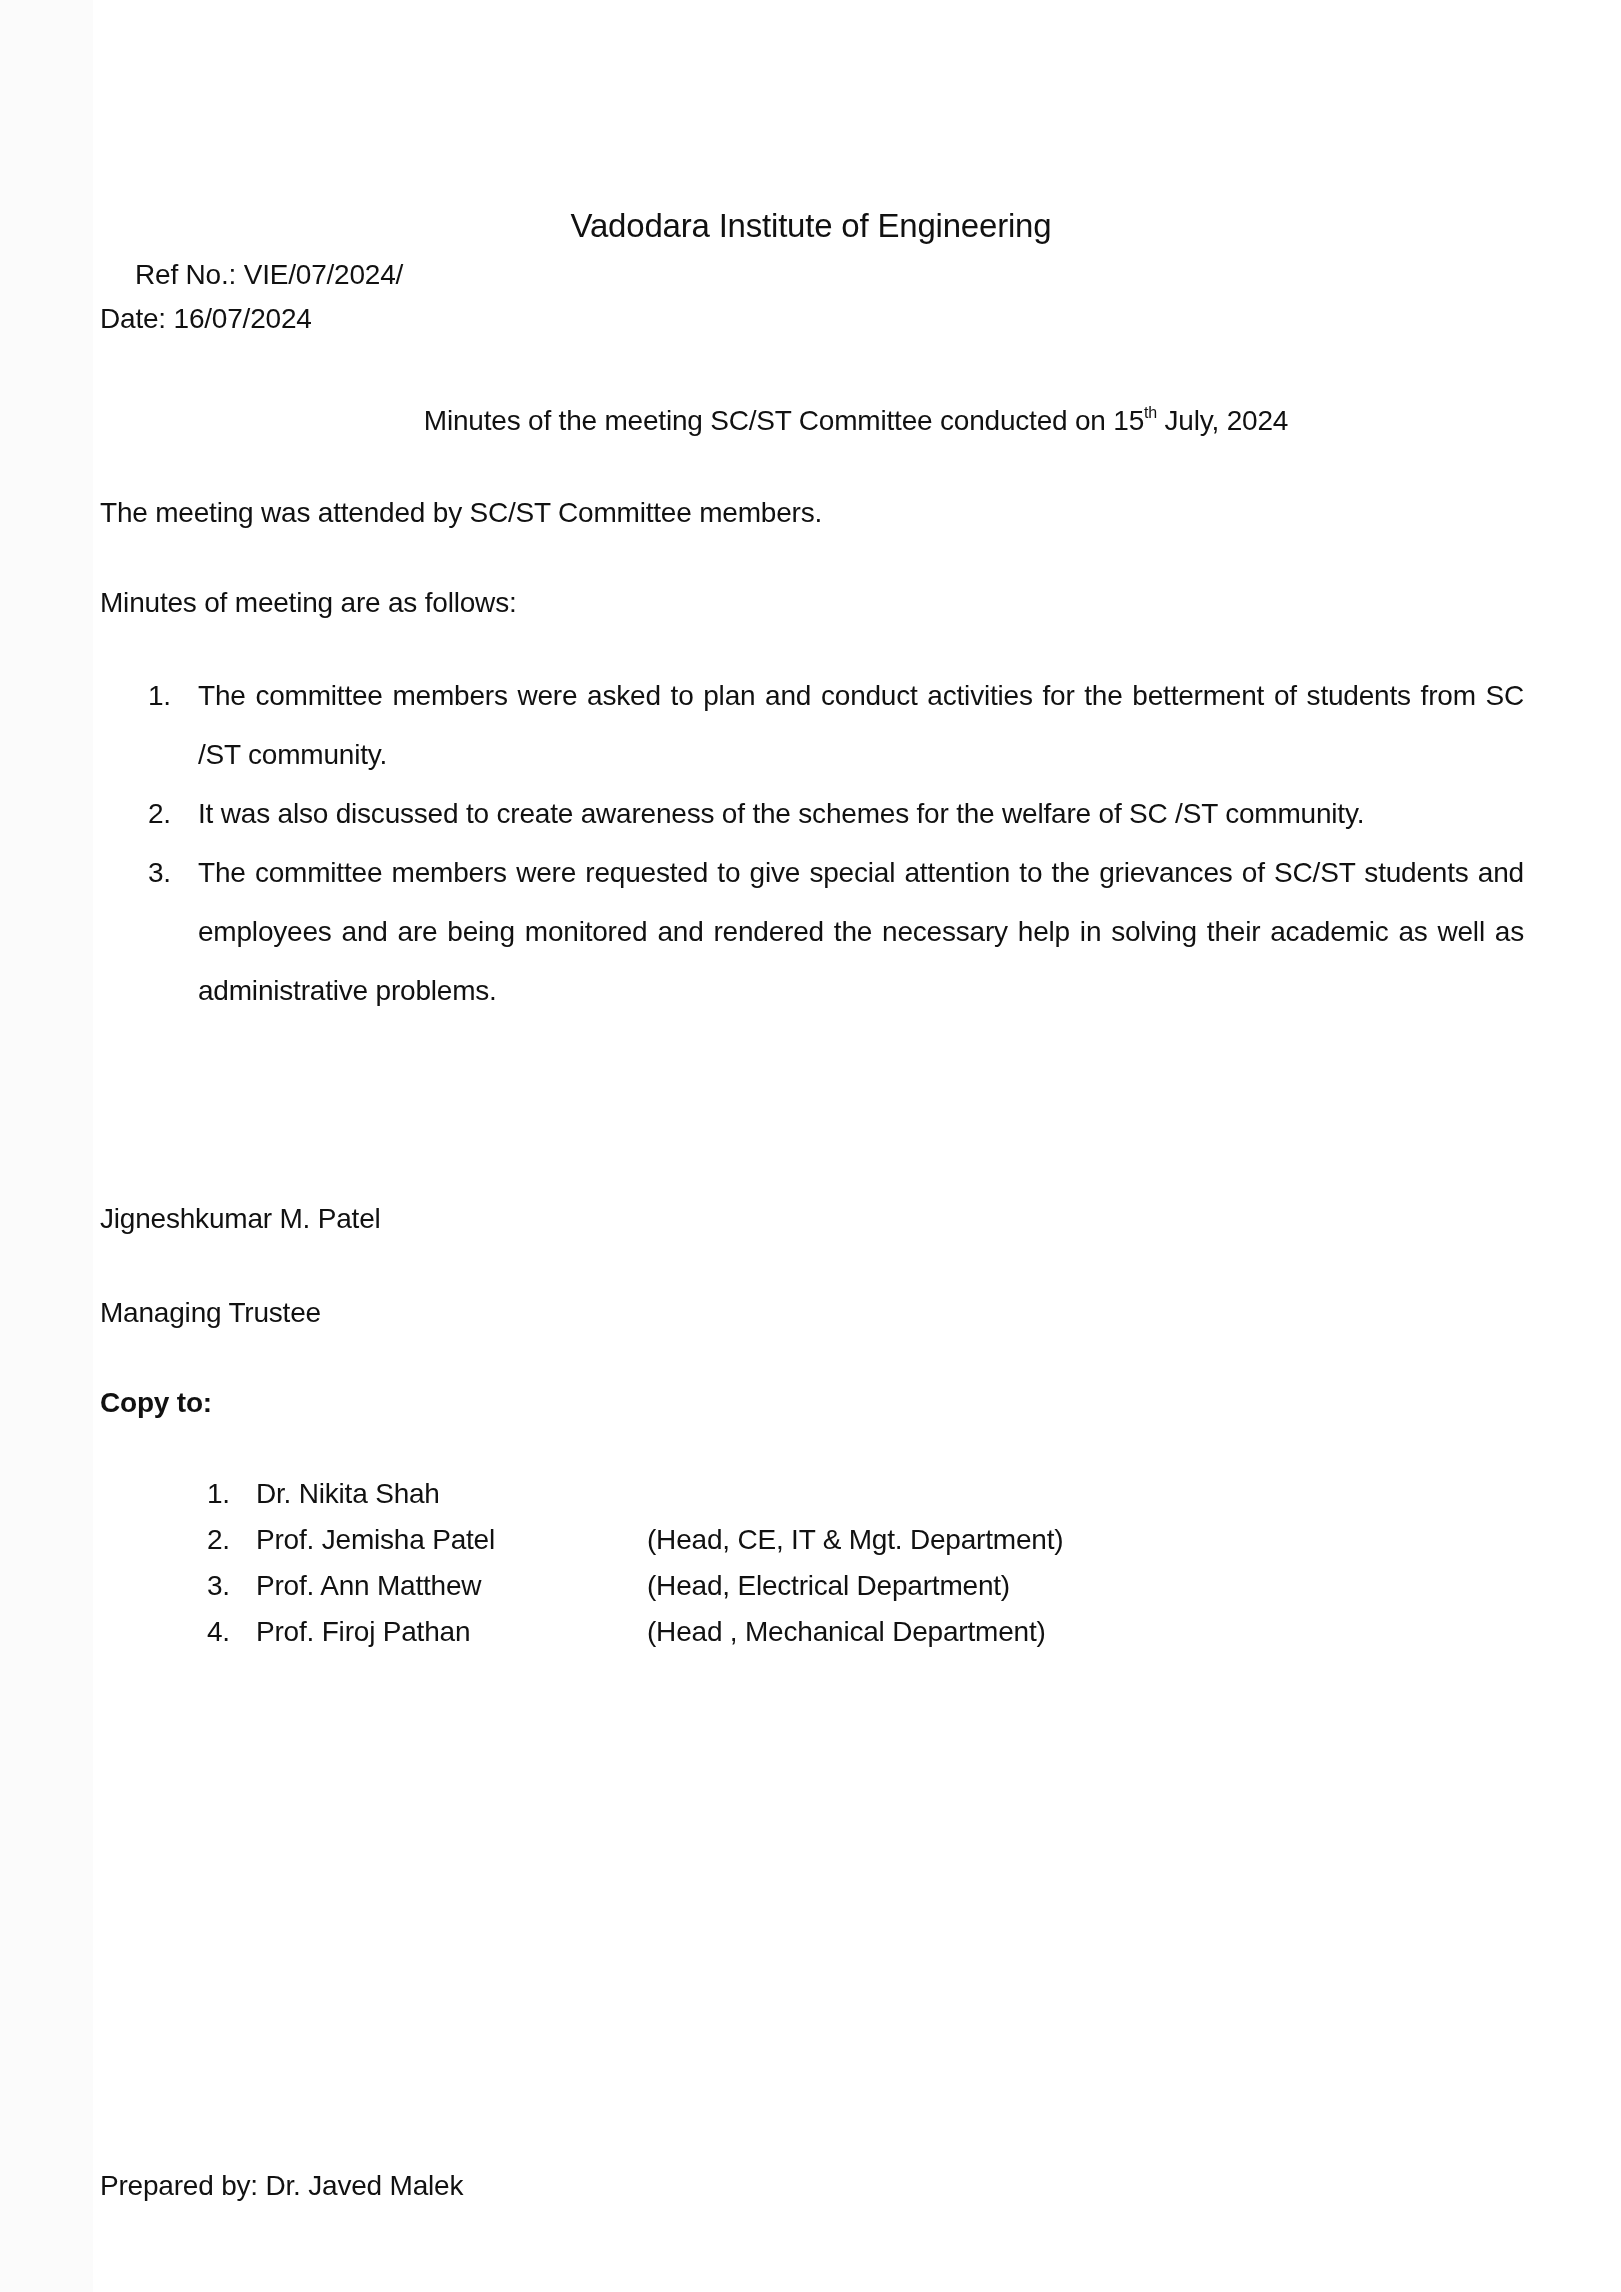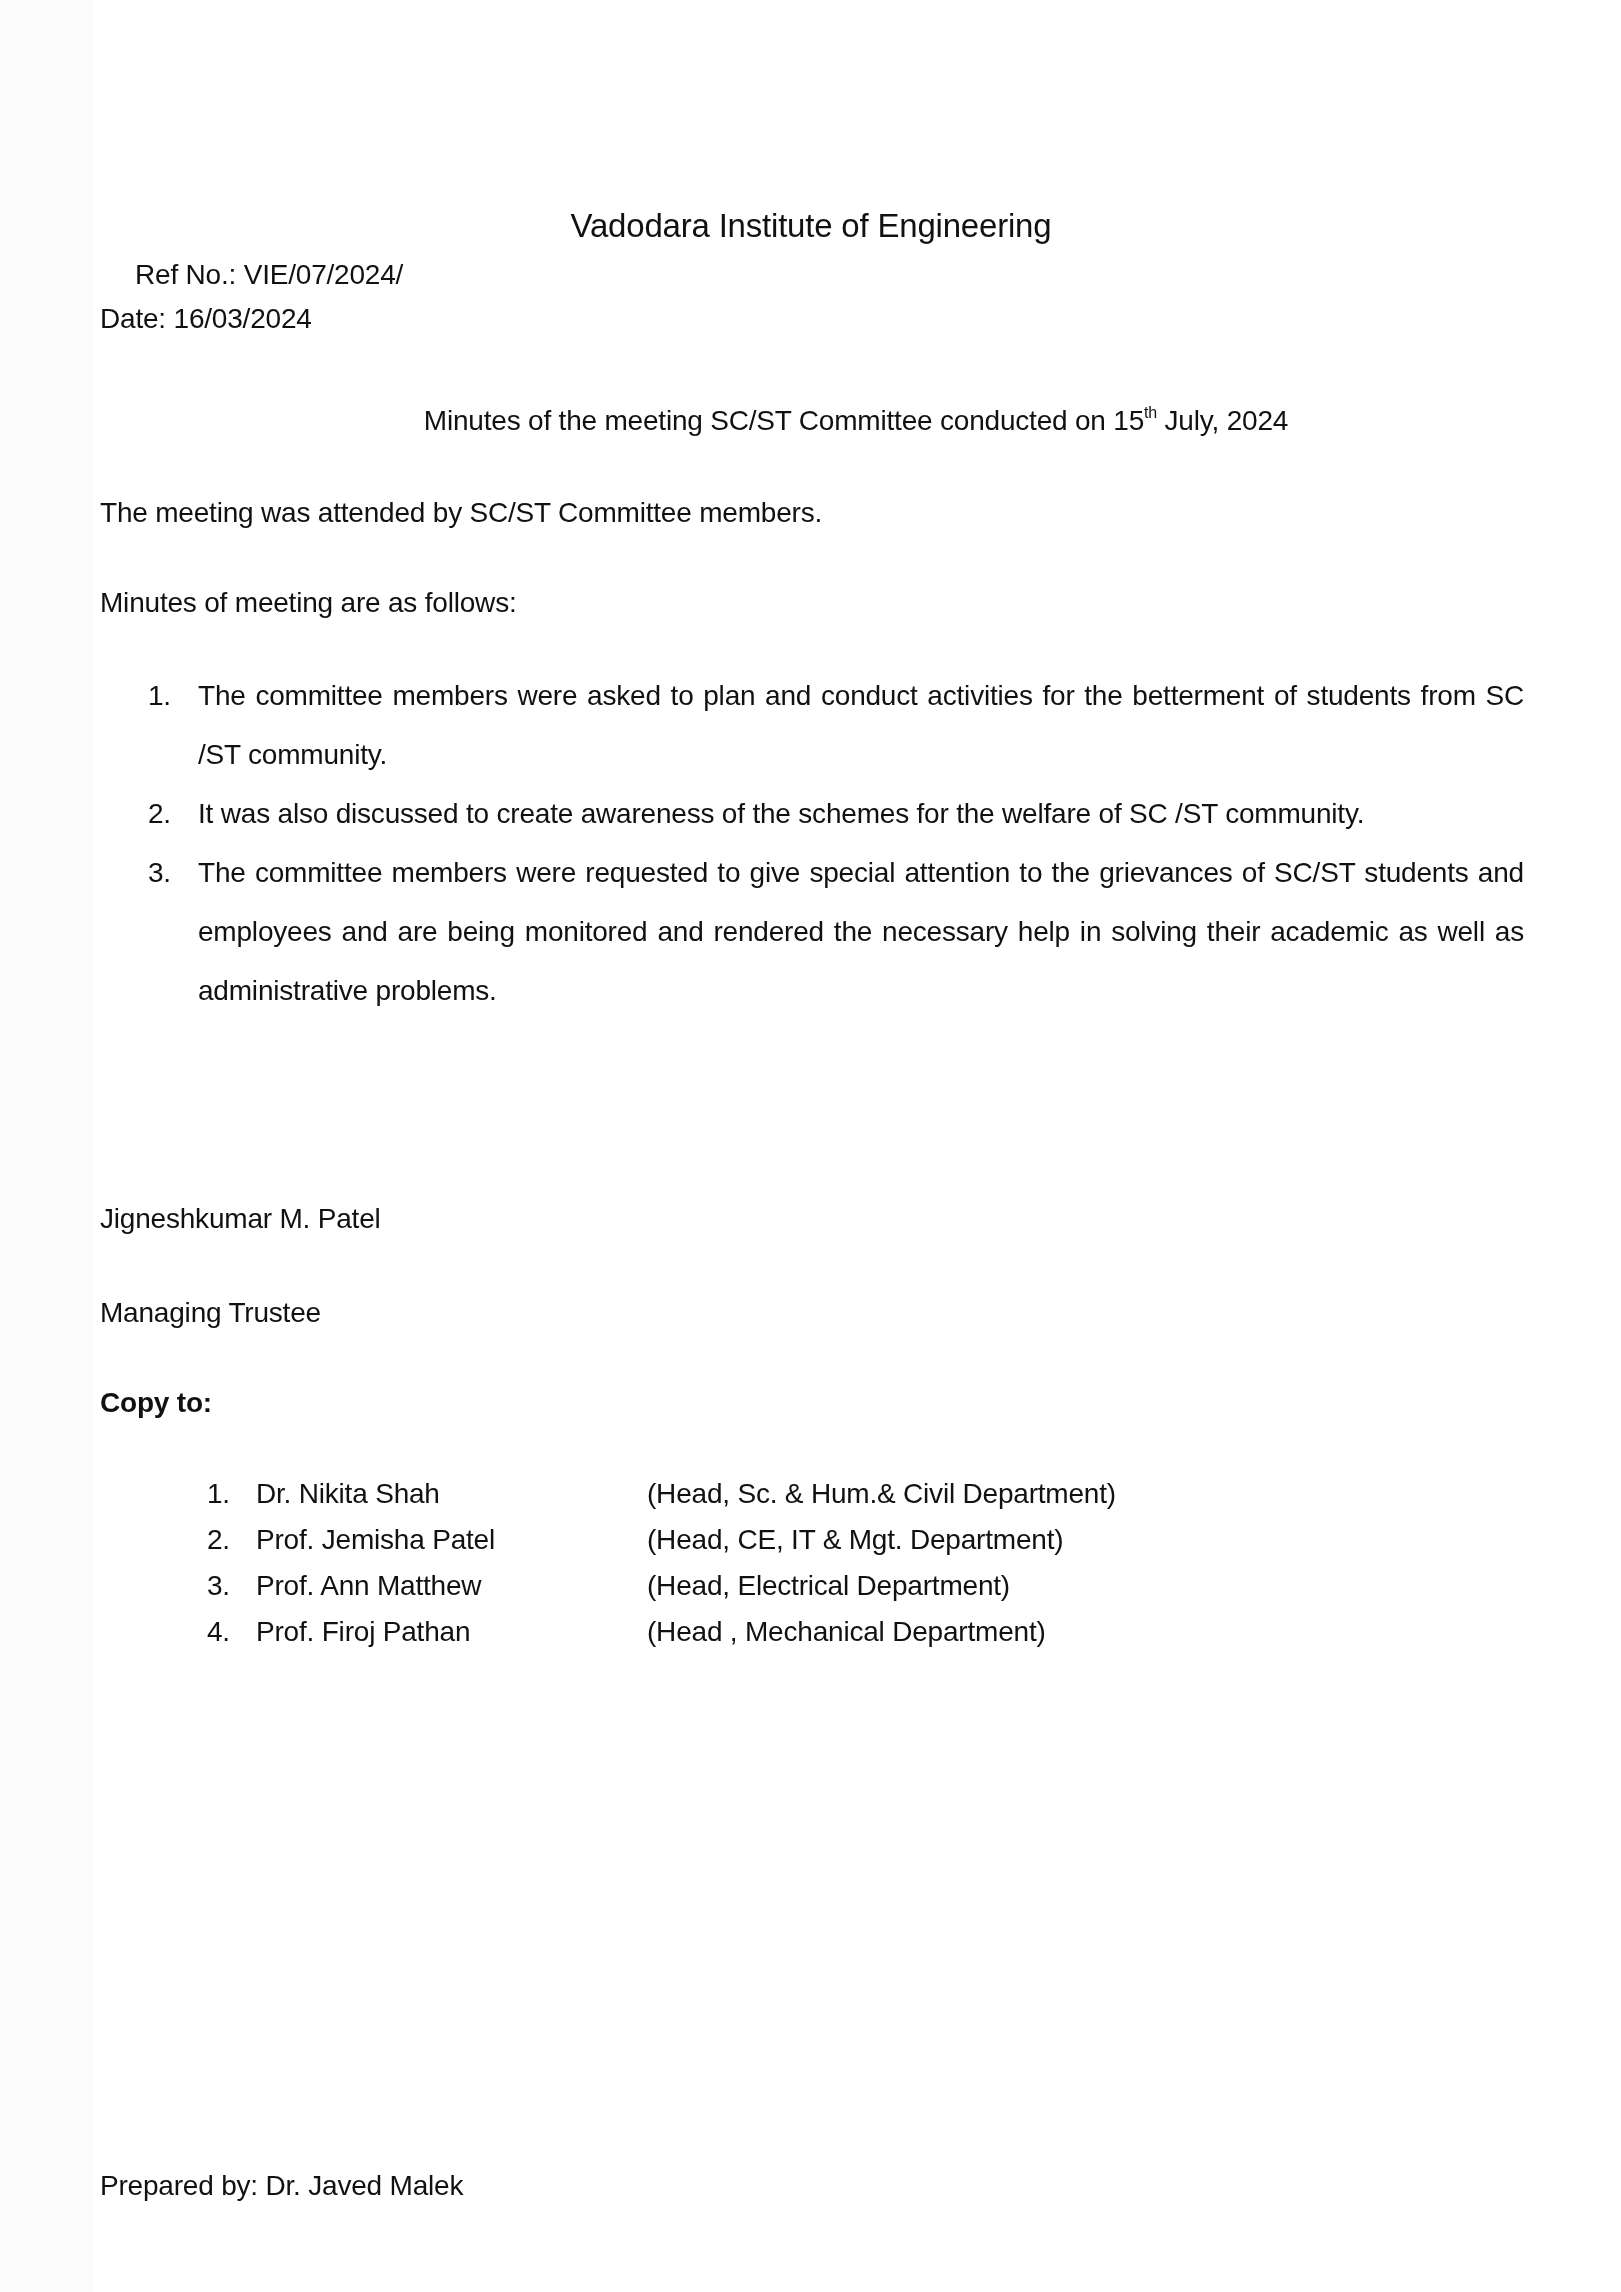--- a/index.html
+++ b/index.html
@@ -109,21 +109,21 @@
 </style>
 </head>
 <body>
 
 <div class="page">
   <div class="left-tint"></div>
 
   <div class="title">Vadodara Institute of Engineering</div>
 
   <div class="line" style="left:100px; top:261px;margin-left:35px;">Ref No.: VIE/07/2024/</div>
-  <div class="line" style="left:100px; top:305px;">Date: 16/03/2024</div>
+  <div class="line" style="left:100px; top:305px;">Date: 16/07/2024</div>
 
   <div class="subtitle">
     <span>Minutes of the meeting SC/ST Committee conducted on 15</span><sup>th</sup><span> July, 2024</span>
   </div>
 
   <div class="line" style="left:100px; top:499px;">The meeting was attended by SC/ST Committee members.</div>
   <div class="line" style="left:100px; top:589px;">Minutes of meeting are as follows:</div>
 
   <ol class="minutes-list">
     <li class="minutes-item">
@@ -142,21 +142,20 @@
 
   <div class="line" style="left:100px; top:1205px;">Jigneshkumar M. Patel</div>
   <div class="line" style="left:100px; top:1251px;margin-top:48px;">Managing Trustee</div>
 
   <div class="line" style="left:100px; top:1389px;font-weight:bold;">Copy to:</div>
 
   <ol class="copy-list">
     <li class="copy-row">
       <span class="num">1.</span>
       <span class="name">Dr. Nikita Shah</span>
-      <span class="dept">(Head, Sc. &amp; Hum.&amp; Civil Department)</span>
     </li>
     <li class="copy-row">
       <span class="num">2.</span>
       <span class="name">Prof. Jemisha Patel</span>
       <span class="dept">(Head, CE, IT &amp; Mgt. Department)</span>
     </li>
     <li class="copy-row">
       <span class="num">3.</span>
       <span class="name">Prof. Ann Matthew</span>
       <span class="dept">(Head, Electrical Department)</span>

